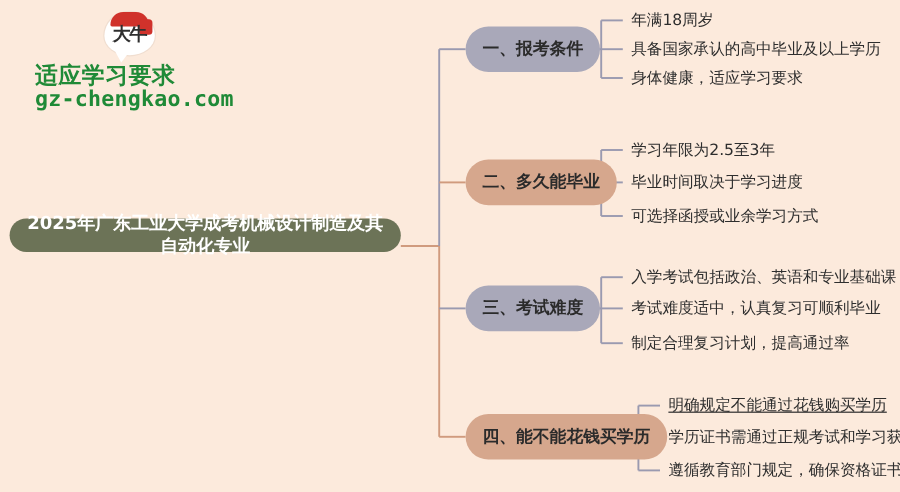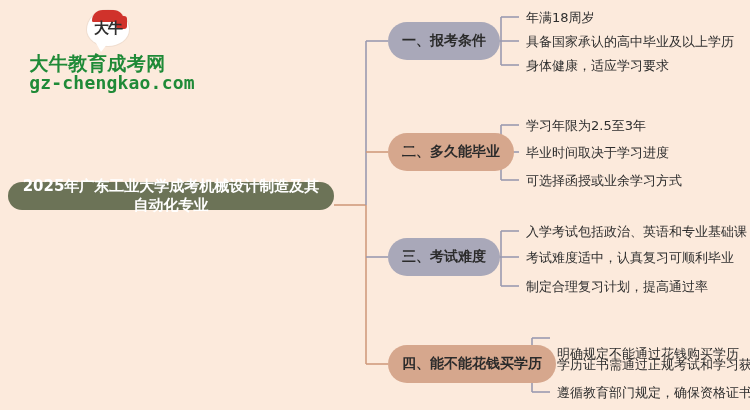--- a/index.html
+++ b/index.html
@@ -203,21 +203,21 @@
   </svg>
 
   <div class="logo-wrap">
     <div class="logo-mark">
       <div class="logo-bubble"></div>
       <div class="logo-cap"></div>
       <div class="logo-dot"></div>
       <div class="logo-cn">大牛</div>
     </div>
     <div class="logo-text">
-      <div class="logo-title">大牛教育成考网</div>
+      <div class="logo-title">适应学习要求</div>
       <div class="logo-sub">gz-chengkao.com</div>
     </div>
   </div>
 
   <div class="root-node">2025年广东工业大学成考机械设计制造及其自动化专业</div>
 
   <div class="branch-node branch-purple" style="left:388px; top:22px;">一、报考条件</div>
   <div class="leaf" style="left:526px; top:10px;">年满18周岁</div>
   <div class="leaf" style="left:526px; top:34px;">具备国家承认的高中毕业及以上学历</div>
   <div class="leaf" style="left:526px; top:58px;">身体健康，适应学习要求</div>
@@ -226,17 +226,17 @@
   <div class="leaf" style="left:526px; top:118px;">学习年限为2.5至3年</div>
   <div class="leaf" style="left:526px; top:145px;">毕业时间取决于学习进度</div>
   <div class="leaf" style="left:526px; top:173px;">可选择函授或业余学习方式</div>
 
   <div class="branch-node branch-purple" style="left:388px; top:238px;">三、考试难度</div>
   <div class="leaf" style="left:526px; top:224px;">入学考试包括政治、英语和专业基础课</div>
   <div class="leaf" style="left:526px; top:250px;">考试难度适中，认真复习可顺利毕业</div>
   <div class="leaf" style="left:526px; top:279px;">制定合理复习计划，提高通过率</div>
 
   <div class="branch-node branch-tan" style="left:388px; top:345px;">四、能不能花钱买学历</div>
-  <div class="leaf" style="left:557px; top:346px;">明确规定不能通过花钱购买学历</div>
+  <div class="leaf" style="left:557px; top:331px;text-decoration:underline;">明确规定不能通过花钱购买学历</div>
   <div class="leaf" style="left:557px; top:357px;">学历证书需通过正规考试和学习获得</div>
   <div class="leaf" style="left:557px; top:385px;">遵循教育部门规定，确保资格证书有效性</div>
 
 </div>
 
 </body></html>

